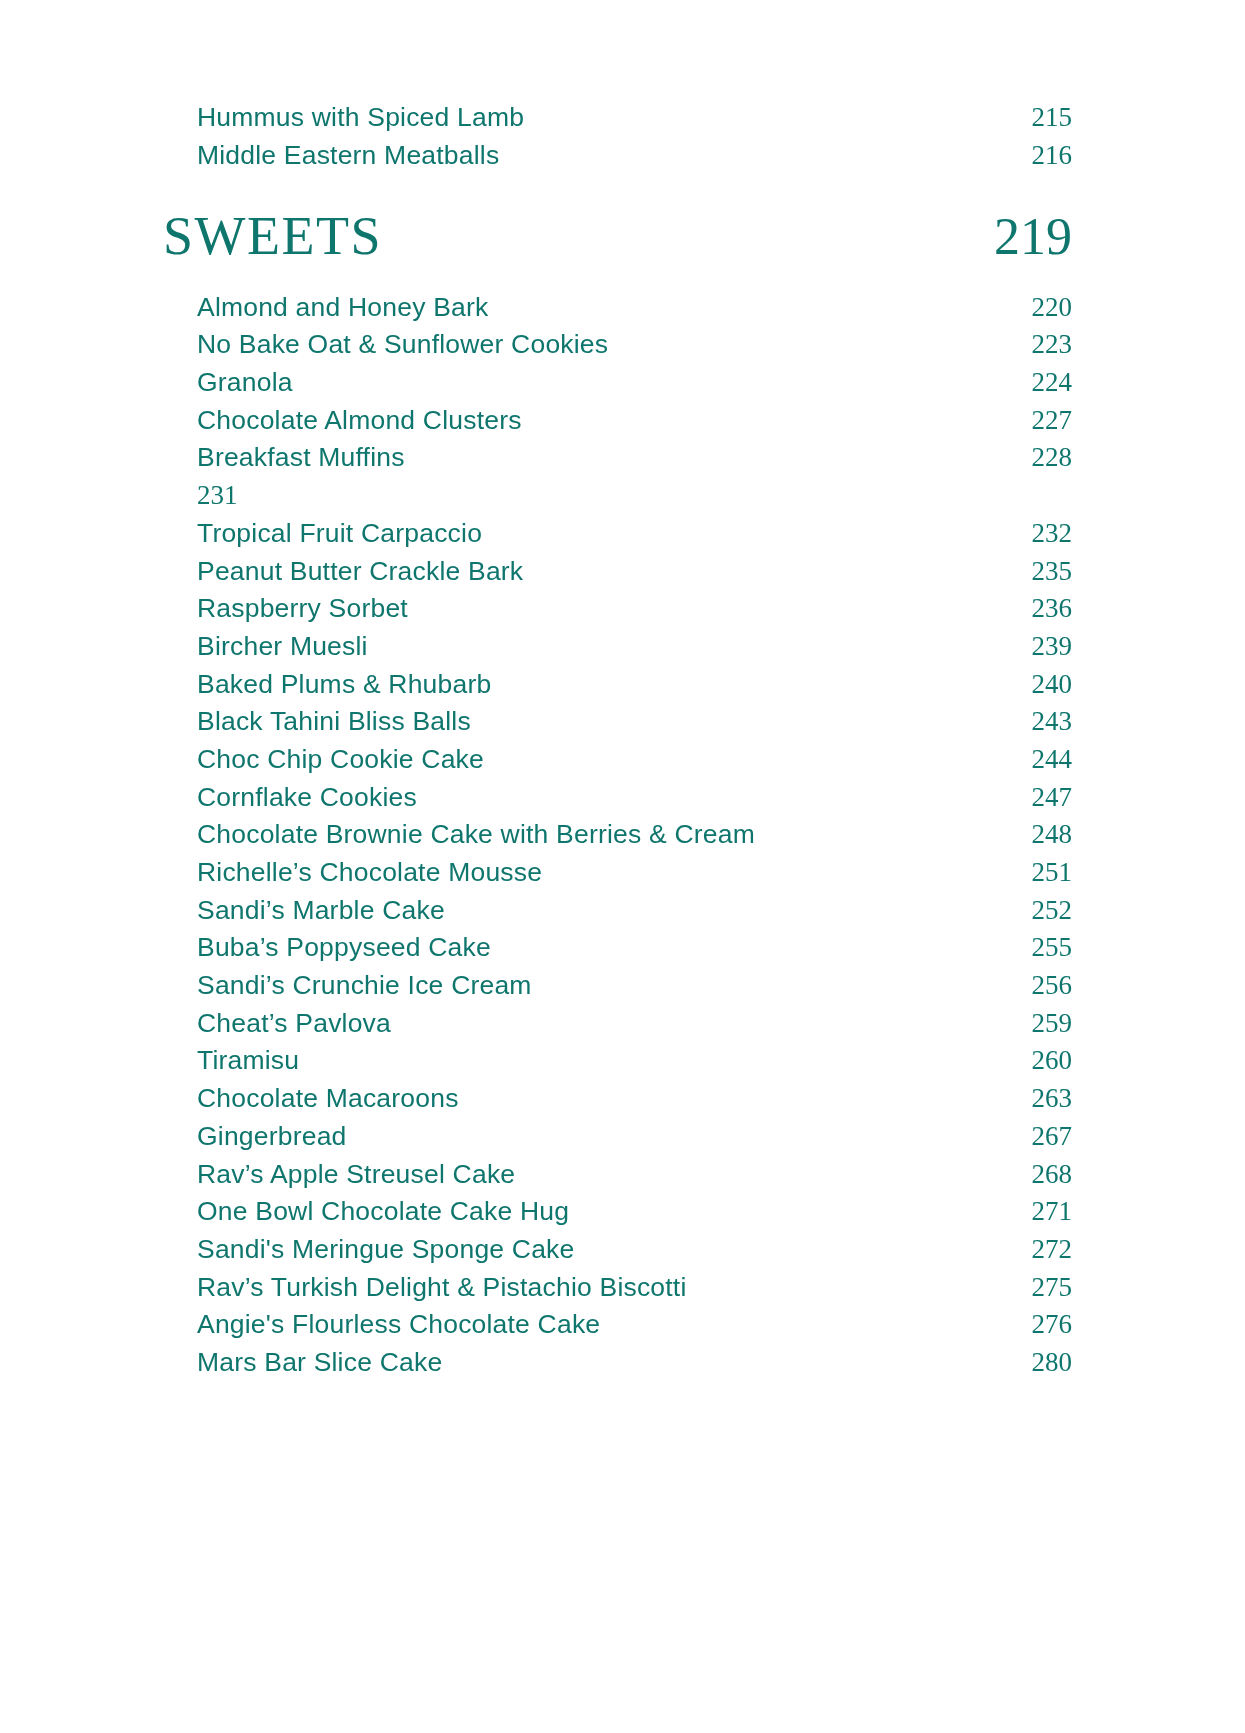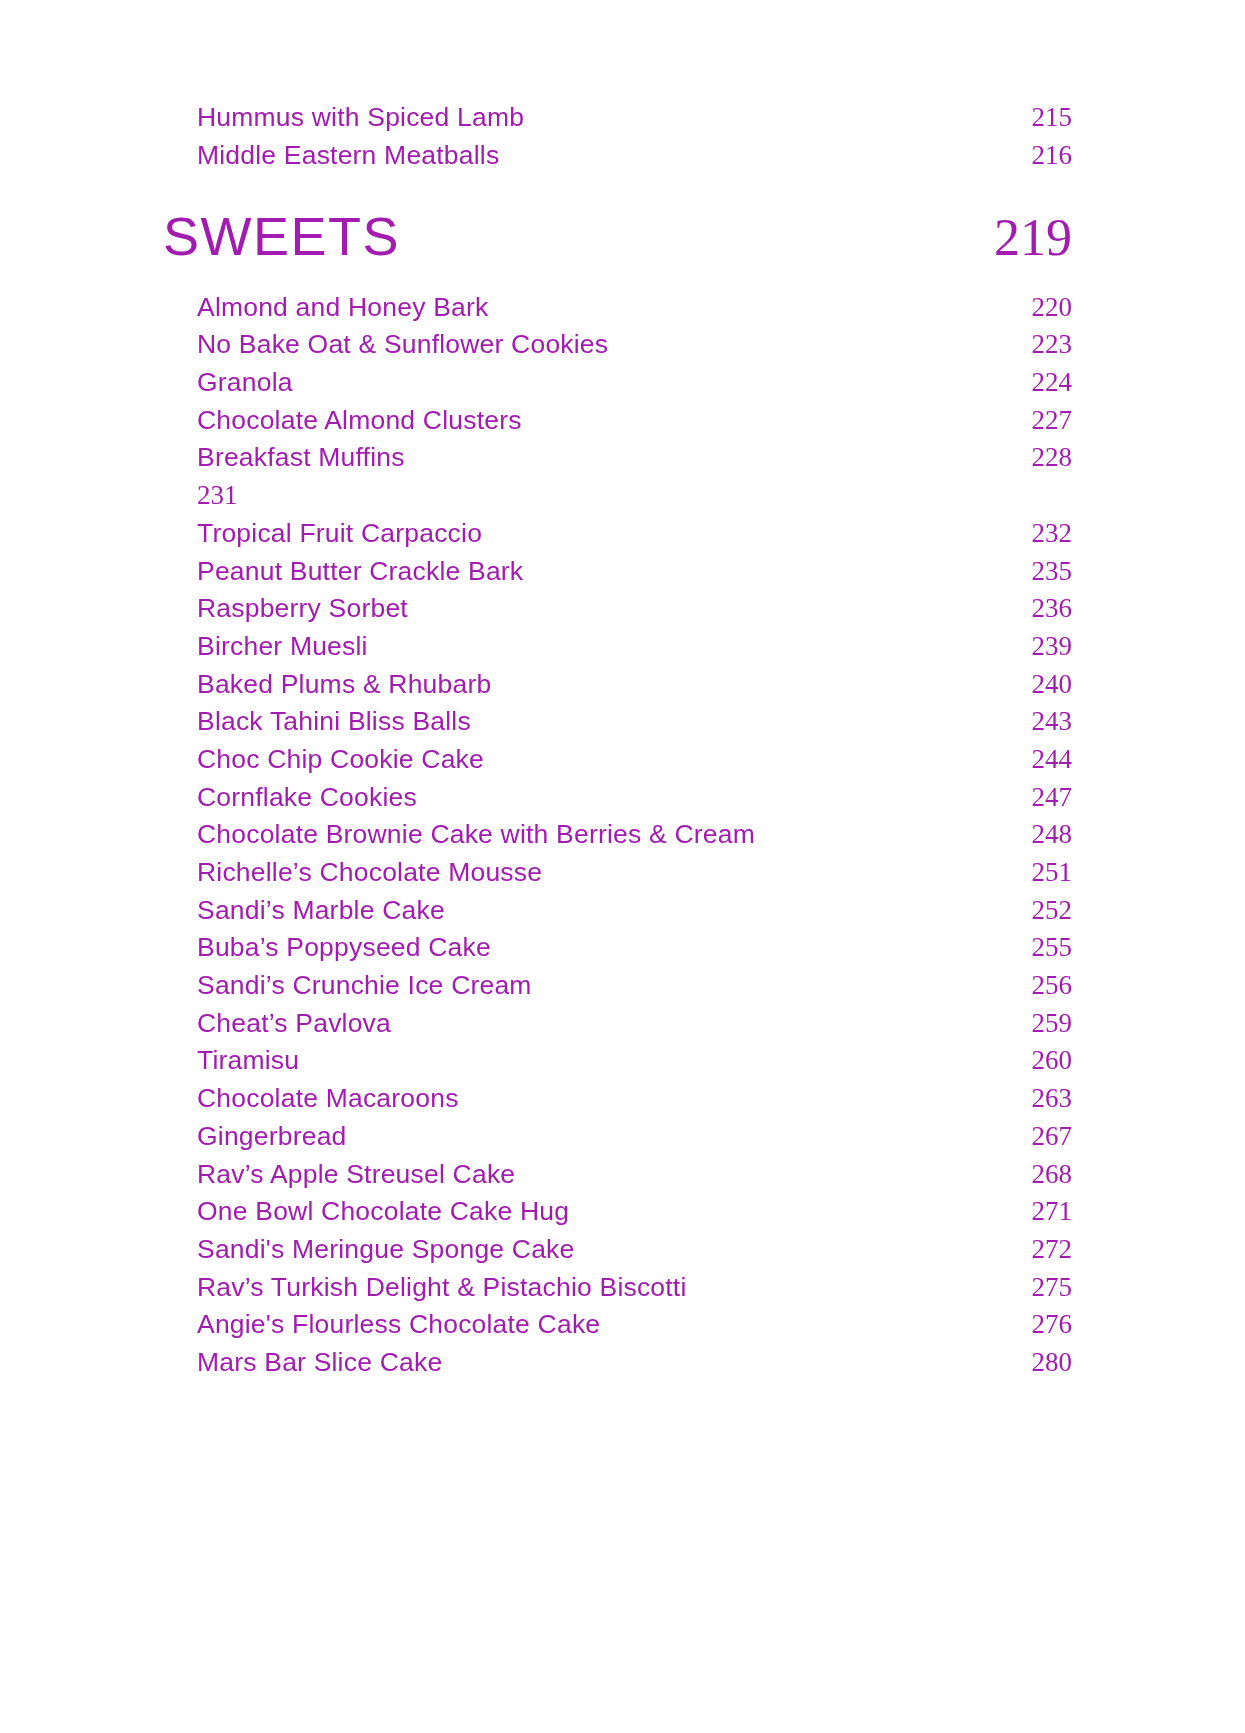--- a/index.html
+++ b/index.html
@@ -32,38 +32,38 @@
     white-space: nowrap;
   }
   .section-row {
     display: flex;
     justify-content: space-between;
     align-items: baseline;
     margin-top: 31px;
     height: 56px;
   }
   .section-title {
-    font-family: Liberation Sans, sans-serif;
+    font-family: Liberation Serif, serif;
     font-size: 54px;
     font-weight: 400;
     letter-spacing: 1.5px;
     white-space: nowrap;
   }
   .section-page {
     font-family: "Liberation Serif", "DejaVu Serif", serif;
     font-size: 52px;
     font-weight: 400;
     white-space: nowrap;
   }
   #items-list { margin-top: 27px; }
 </style>
 </head>
 <body>
 
-<div class="page" style="background: rgb(255, 255, 255); color: #a21caf;">
+<div class="page" style="background: rgb(255, 255, 255); color: #0f766e;">
   <div class="item-list" id="leading-list">
   <div class="toc-row">
     <span class="toc-title">Hummus with Spiced Lamb</span>
     <span class="toc-page">215</span>
   </div>
 
   <div class="toc-row">
     <span class="toc-title">Middle Eastern Meatballs</span>
     <span class="toc-page">216</span>
   </div>

